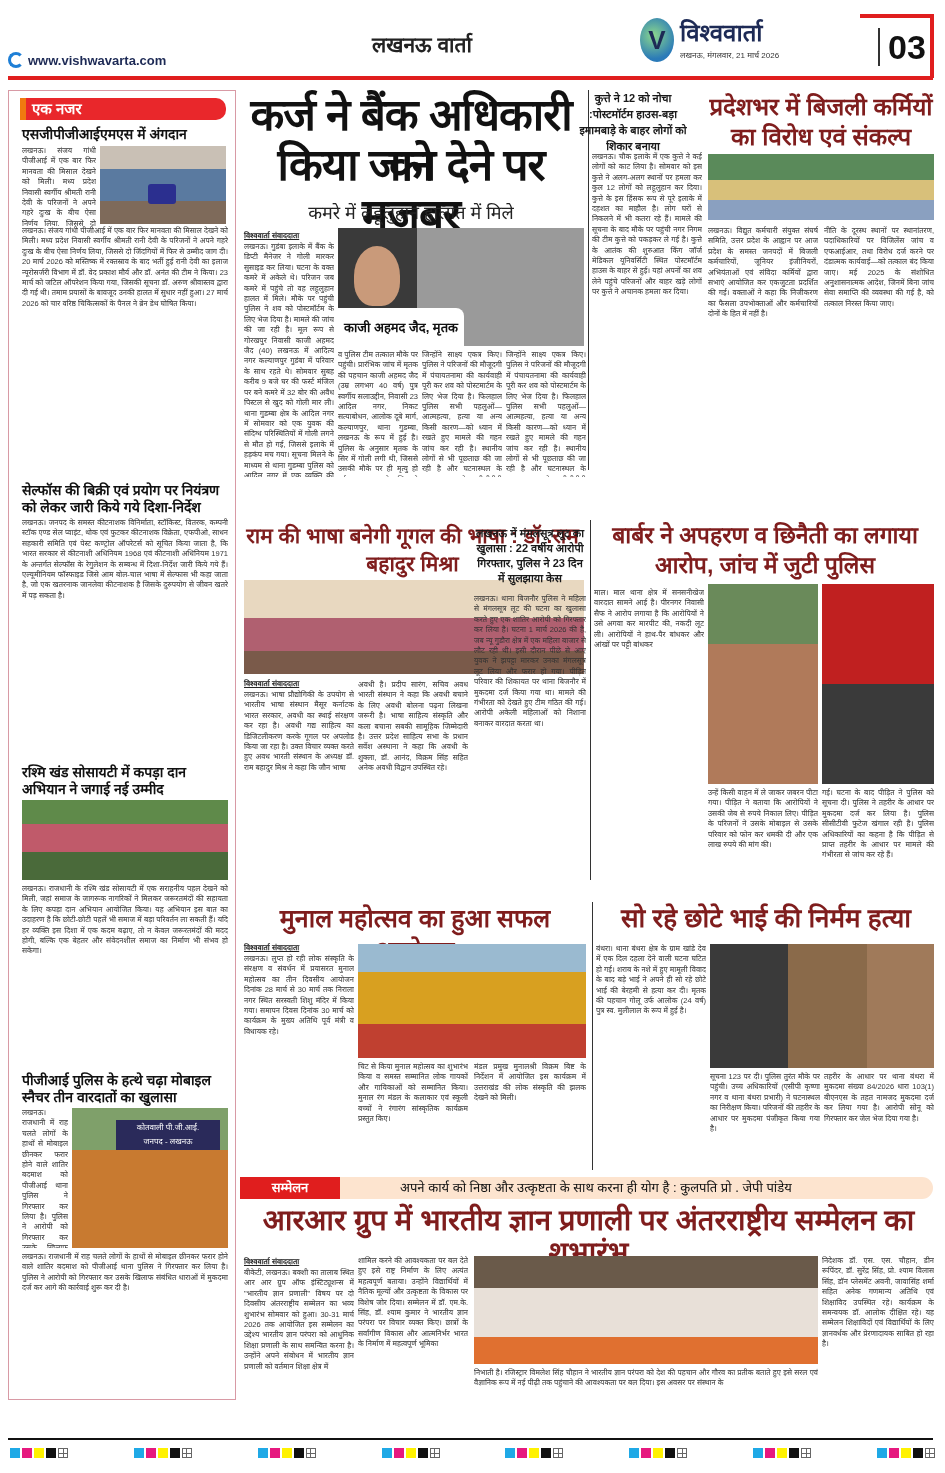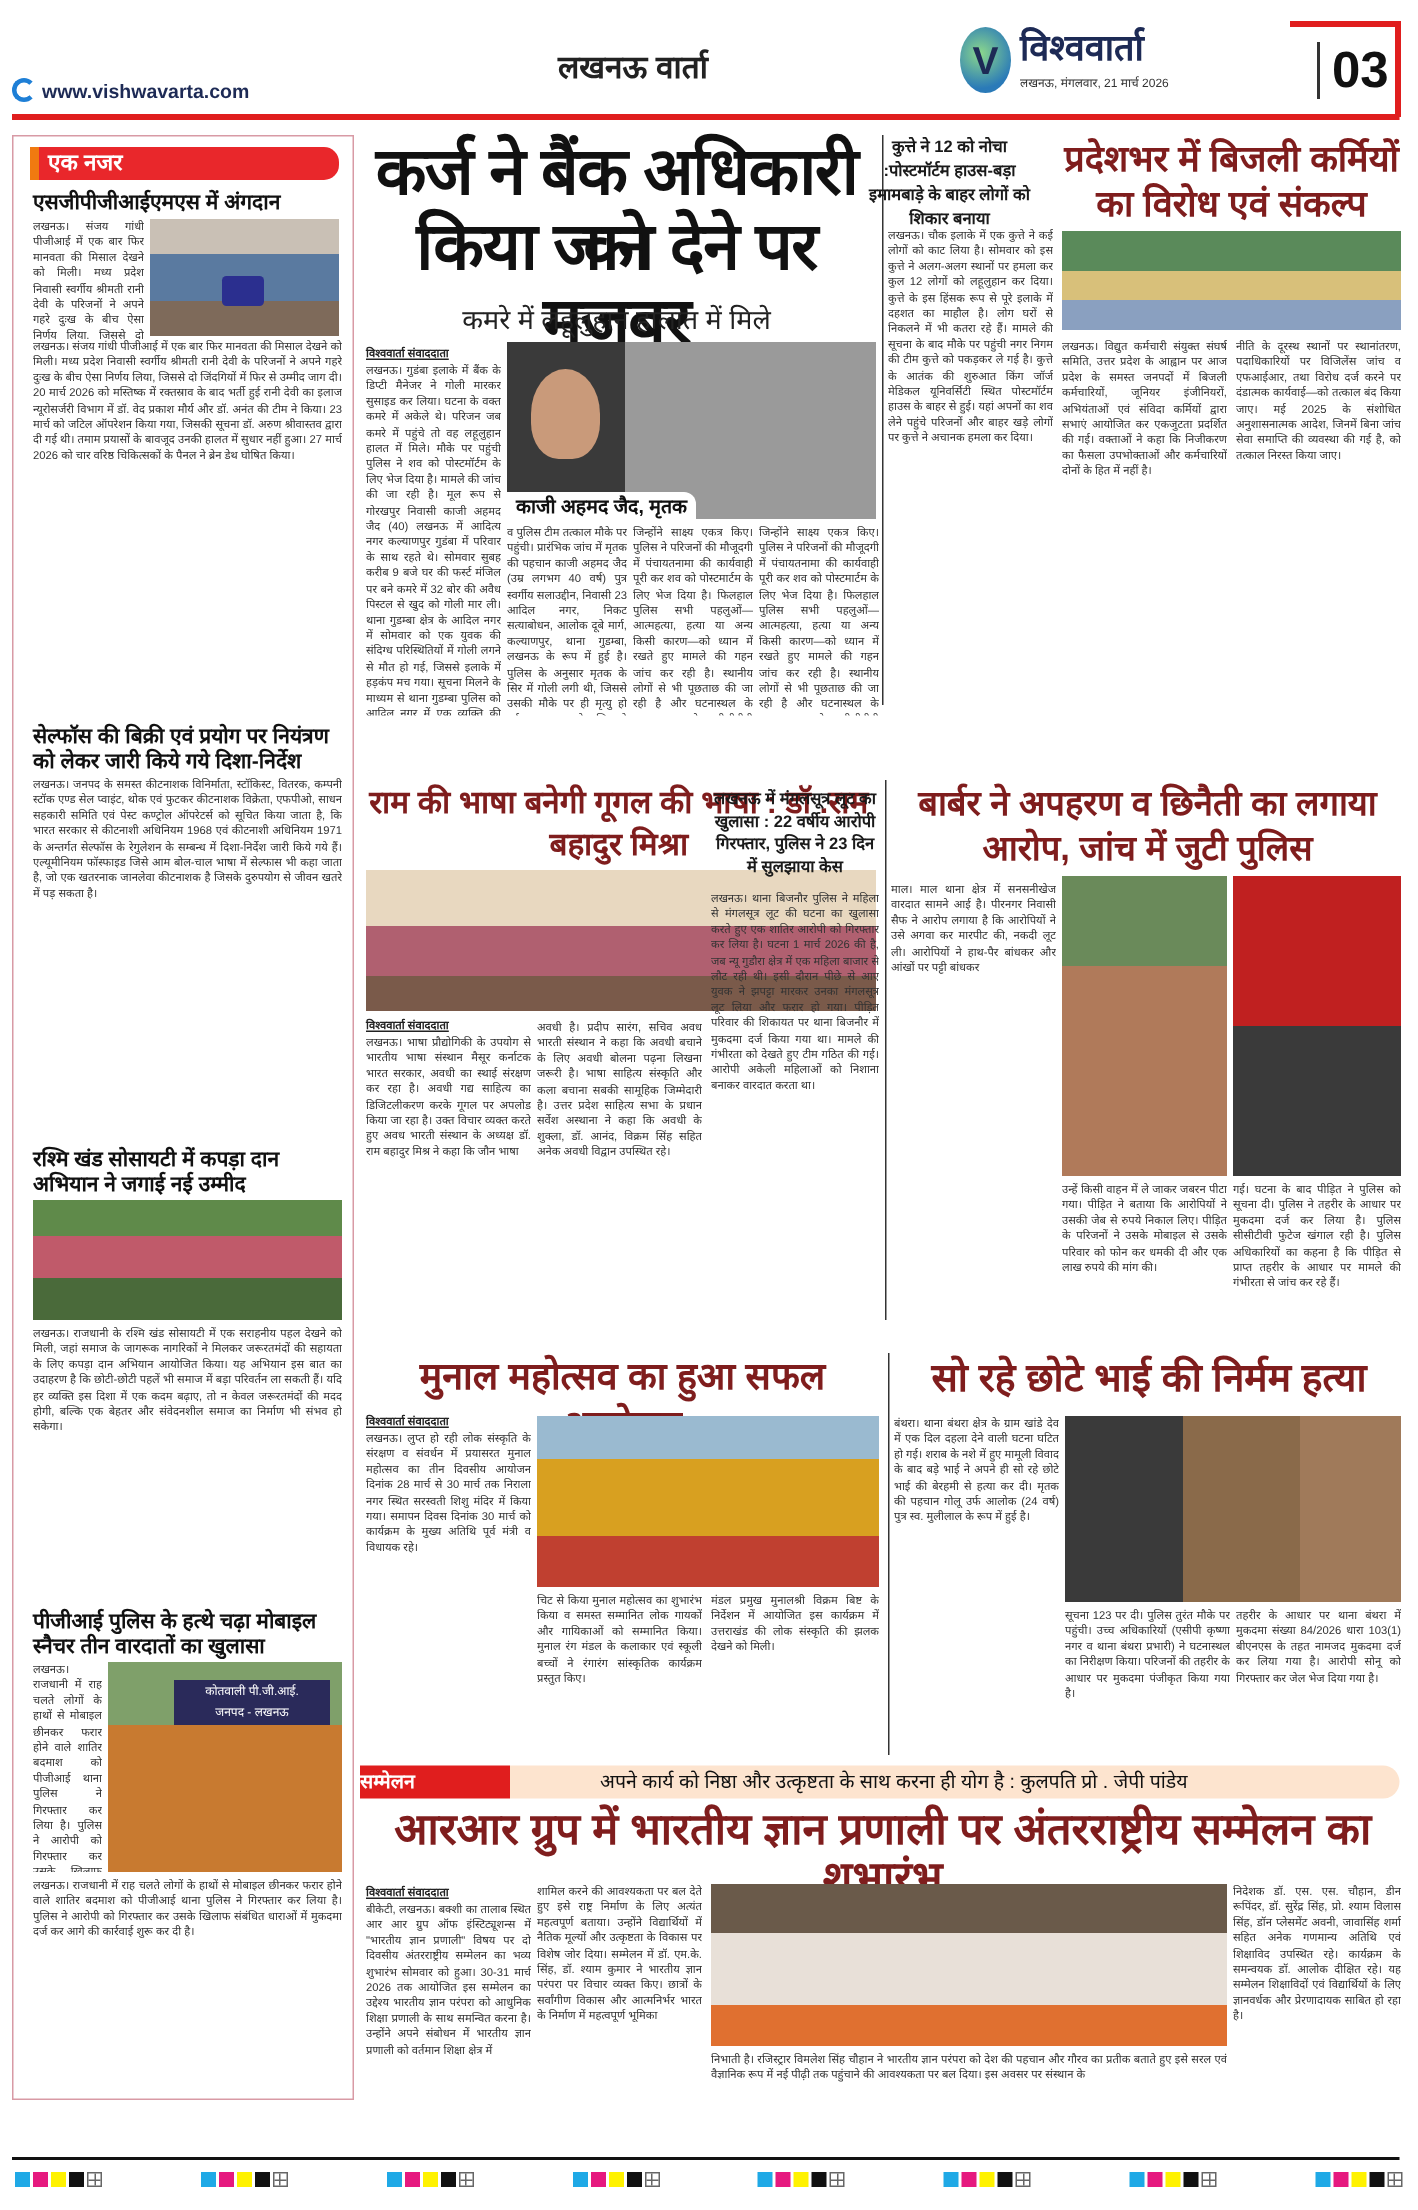--- a/index.html
+++ b/index.html
@@ -17,23 +17,23 @@
 .mast-rule{left:8px;top:76px;width:925px;height:4px;background:#e01e1e}
 .box-left{left:8px;top:90px;width:228px;height:1310px;border:1px solid #d89aa5}
 .eknazar{left:20px;top:98px;width:206px;height:22px;background:linear-gradient(90deg,#f07a10 0 6px,#e9272b 6px);border-radius:0 10px 10px 0;color:#fff;font-weight:bold;font-size:15px;padding-left:12px;line-height:22px}
 .h-sm{font-weight:bold;font-size:14px;line-height:17px;color:#111}
 .body-t{font-size:7.5px;line-height:10.4px;color:#333;text-align:justify;overflow:hidden}
 .photo{background:#8a8a8a;overflow:hidden}
 .h-xl{font-weight:bold;font-size:44px;line-height:50px;color:#111;text-align:center;letter-spacing:-1px}
 .h-lg{font-weight:bold;font-size:27px;line-height:32px;color:#7f1d1d;text-align:center}
 .h-sub{font-size:18px;color:#222;text-align:center}
 .byline{font-size:7.5px;font-weight:bold;text-decoration:underline;color:#222}
-.caption{background:#fff;color:#111;font-weight:bold;font-size:13px;padding:0 6px;border-radius:0 8px 0 0}
+.caption{background:#fff;color:#111;font-weight:bold;font-size:13px;padding:10px 6px;border-radius:0 8px 0 0}
 .vrule{background:#333;width:1px}
-.band-label{left:240px;top:1177px;width:100px;height:22px;background:#e01e1e;color:#fff;font-weight:bold;font-size:13px;line-height:22px}
+.band-label{left:240px;top:1177px;width:100px;height:22px;background:#e01e1e;color:#fff;font-weight:bold;font-size:13px;text-align:center;line-height:22px}
 .band-text{left:340px;top:1177px;width:593px;height:22px;background:#fde4cf;border-radius:0 11px 11px 0;font-size:13px;line-height:22px;padding-left:60px;color:#111}
 .reg{display:flex;gap:2px;align-items:center}
 .reg span{width:10px;height:10px;display:inline-block}
 .reg .x{border:1px solid #666;background:linear-gradient(#666,#666) center/1px 100% no-repeat,linear-gradient(#666,#666) center/100% 1px no-repeat}
 </style>
 </head>
 <body>
 
 <div class="abs mast-url">
   <span class="e"></span>

